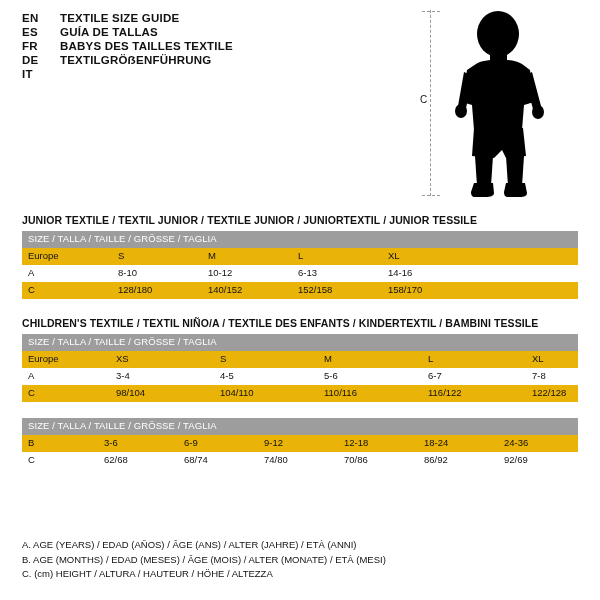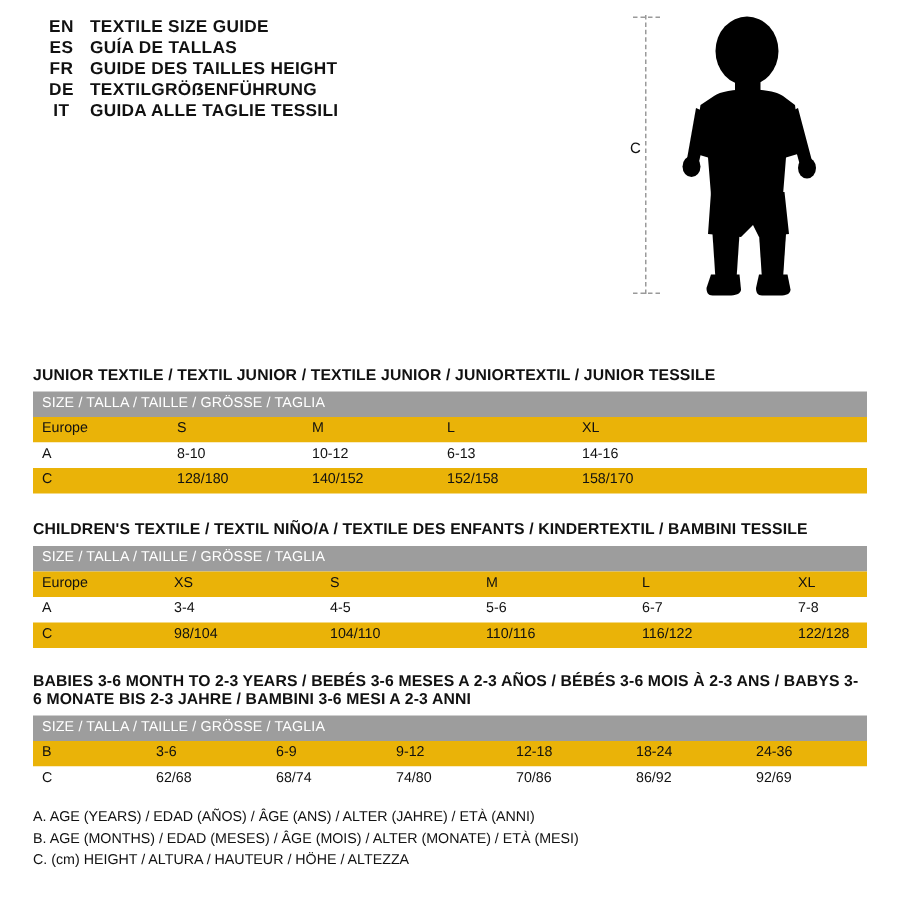--- a/index.html
+++ b/index.html
@@ -22,21 +22,20 @@
     box-sizing: border-box;
     padding: 0;
   }
 
   
   .header {
     position: absolute;
     left: 22px;
     top: 12px;
     width: 420px;
-    text-align: center;
   }
   .header-row {
     display: flex;
     align-items: baseline;
     margin-bottom: 2px;
   }
   .header-lang {
     width: 38px;
     font-size: 11.5px;
     font-weight: bold;
@@ -130,21 +129,21 @@
   }
   tr.plain td {
     background: #ffffff;
   }
 
   .sec {
     position: absolute;
     left: 22px;
     width: 556px;
   }
-  .sec .section-title { margin-bottom: 5px; margin-top: 30px; }
+  .sec .section-title { margin-bottom: 5px; }
 
   .footnotes {
     position: absolute;
     left: 22px;
     width: 556px;
     font-size: 9.5px;
     line-height: 1.55;
     color: #111;
   }
 </style>
@@ -157,29 +156,28 @@
     <div class="header-row">
       <span class="header-lang">EN</span>
       <span class="header-text">TEXTILE SIZE GUIDE</span>
     </div>
     <div class="header-row">
       <span class="header-lang">ES</span>
       <span class="header-text">GUÍA DE TALLAS</span>
     </div>
     <div class="header-row">
       <span class="header-lang">FR</span>
-      <span class="header-text">GUIDE DES TAILLES HEIGHT</span>
+      <span class="header-text">BABYS DES TAILLES TEXTILE</span>
     </div>
     <div class="header-row">
       <span class="header-lang">DE</span>
       <span class="header-text">TEXTILGRÖẞENFÜHRUNG</span>
     </div>
     <div class="header-row">
       <span class="header-lang">IT</span>
-      <span class="header-text">GUIDA ALLE TAGLIE TESSILI</span>
     </div>
   </div>
 
   <div class="figure-wrap">
     <div class="dashed-v"></div>
     <div class="dashed-h-top"></div>
     <div class="dashed-h-bot"></div>
     <div class="c-label">C</div>
     <svg class="silhouette" viewBox="0 0 120 188">
       <g fill="#000000">
@@ -291,21 +289,20 @@
           <td>104/110</td>
           <td>110/116</td>
           <td>116/122</td>
           <td>122/128</td>
         </tr>
       </tbody>
     </table>
   </div>
 
   <div class="sec" style="top:418px;">
-    <div class="section-title">BABIES 3-6 MONTH TO 2-3 YEARS / BEBÉS 3-6 MESES A 2-3 AÑOS / BÉBÉS 3-6 MOIS À 2-3 ANS / BABYS 3-6 MONATE BIS 2-3 JAHRE / BAMBINI 3-6 MESI A 2-3 ANNI</div>
     <table class="size-table">
       <colgroup>
         <col style="width:76px">
           <col style="width:80px">
           <col style="width:80px">
           <col style="width:80px">
           <col style="width:80px">
           <col style="width:80px">
           <col style="width:80px">
       </colgroup>

